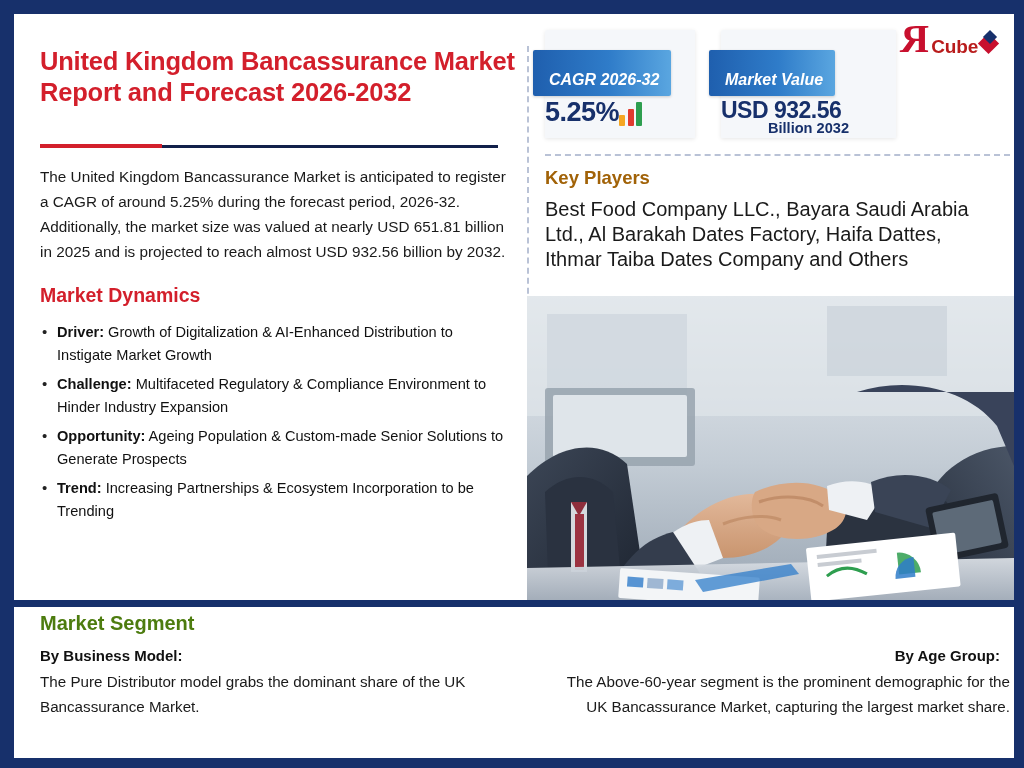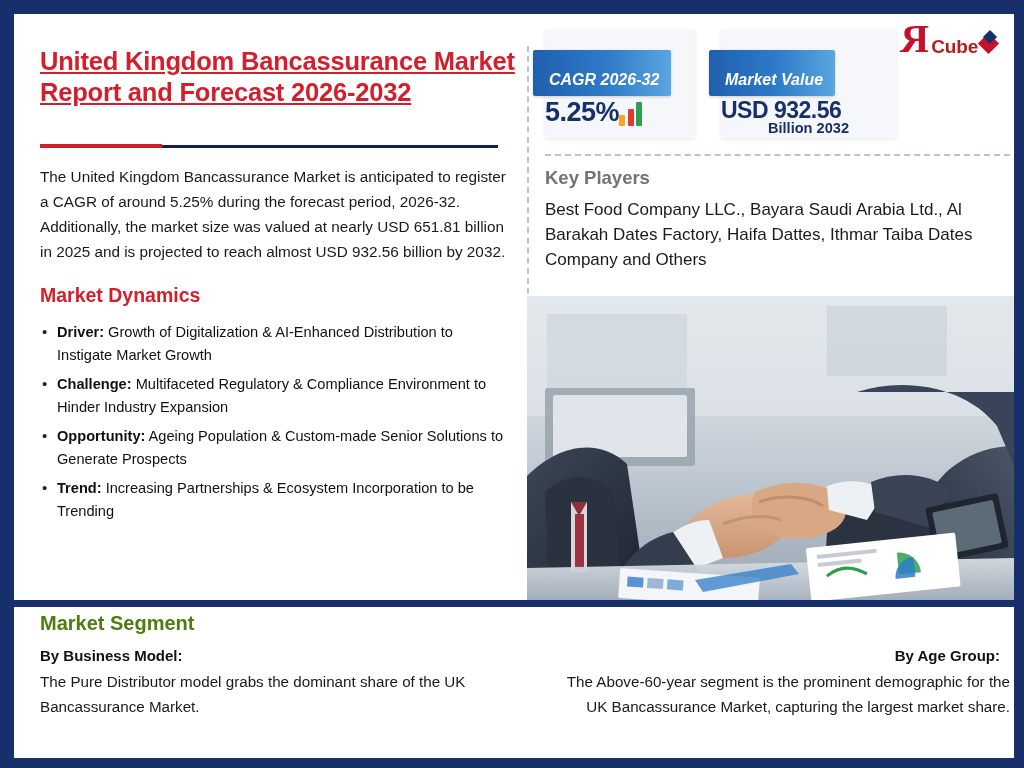--- a/index.html
+++ b/index.html
@@ -68,21 +68,20 @@
   
   .left-col {
     position: absolute; left: 40px; top: 46px; width: 480px;
   }
   .title {
     color: #d31f2b;
     font-size: 25.5px;
     font-weight: 700;
     line-height: 31px;
     letter-spacing: -0.2px;
-    text-decoration: underline;
   }
   .title-rule {
     margin-top: 36px;
     position: relative;
     height: 4px;
     width: 458px;
   }
   .title-rule .seg-red {
     position: absolute; left: 0; top: 0; width: 122px; height: 4px;
     background: #d31f2b;
@@ -178,28 +177,28 @@
   .bars-icon i.b1 { height: 11px; background: #f5a623; }
   .bars-icon i.b2 { height: 17px; background: #e03b2f; }
   .bars-icon i.b3 { height: 24px; background: #2e9e4f; }
 
   .dash-h {
     margin-top: 16px;
     border-top: 2px dashed #b9c2d6;
     width: 465px;
   }
   .players-head {
-    color: #737373;
+    color: #a16207;
     font-size: 18.5px;
     font-weight: 700;
     margin-top: 11px;
   }
   .players-text {
     margin-top: 8px;
-    font-size: 17px;
+    font-size: 20px;
     line-height: 25px;
     color: #1a1a1a;
     width: 440px;
   }
 
   
   .photo {
     position: absolute; left: 527px; top: 296px;
     width: 487px; height: 304px;
     overflow: hidden;

